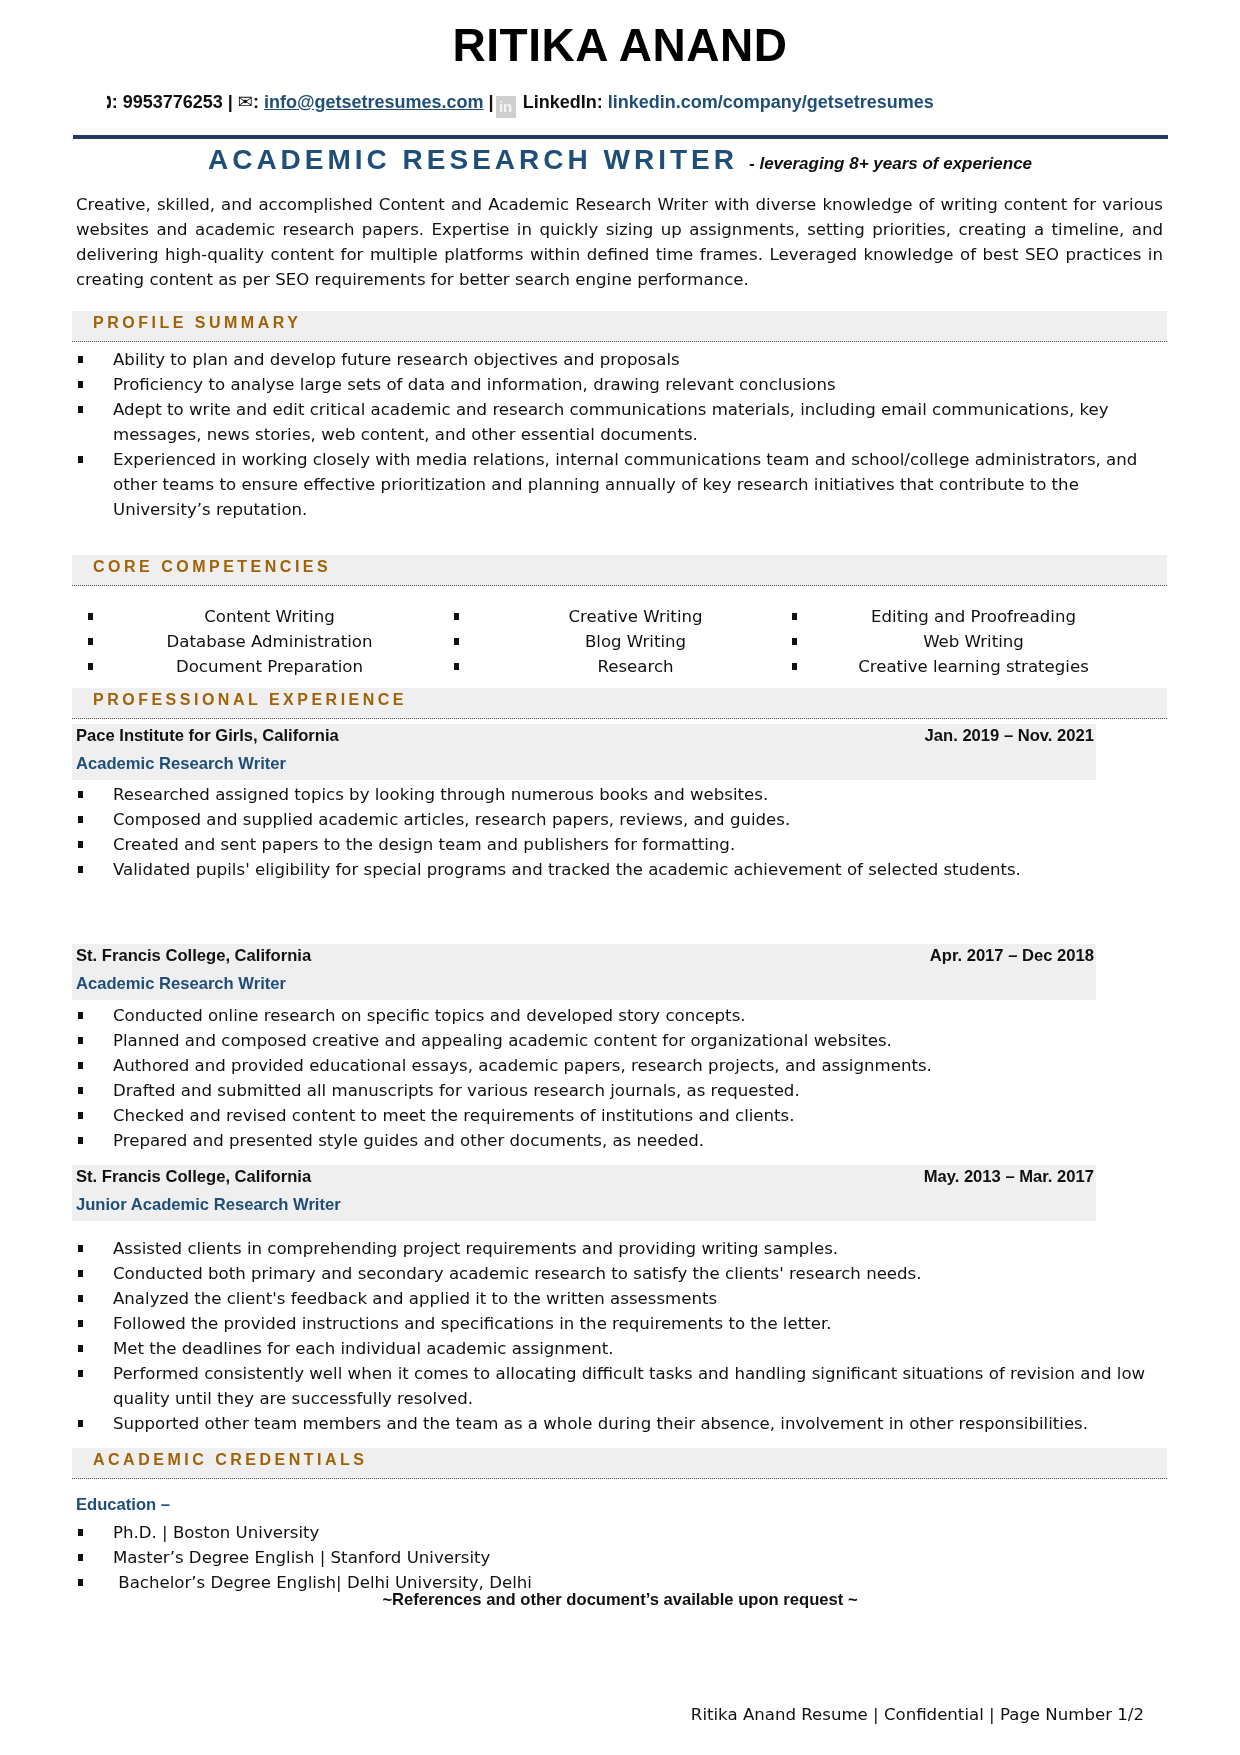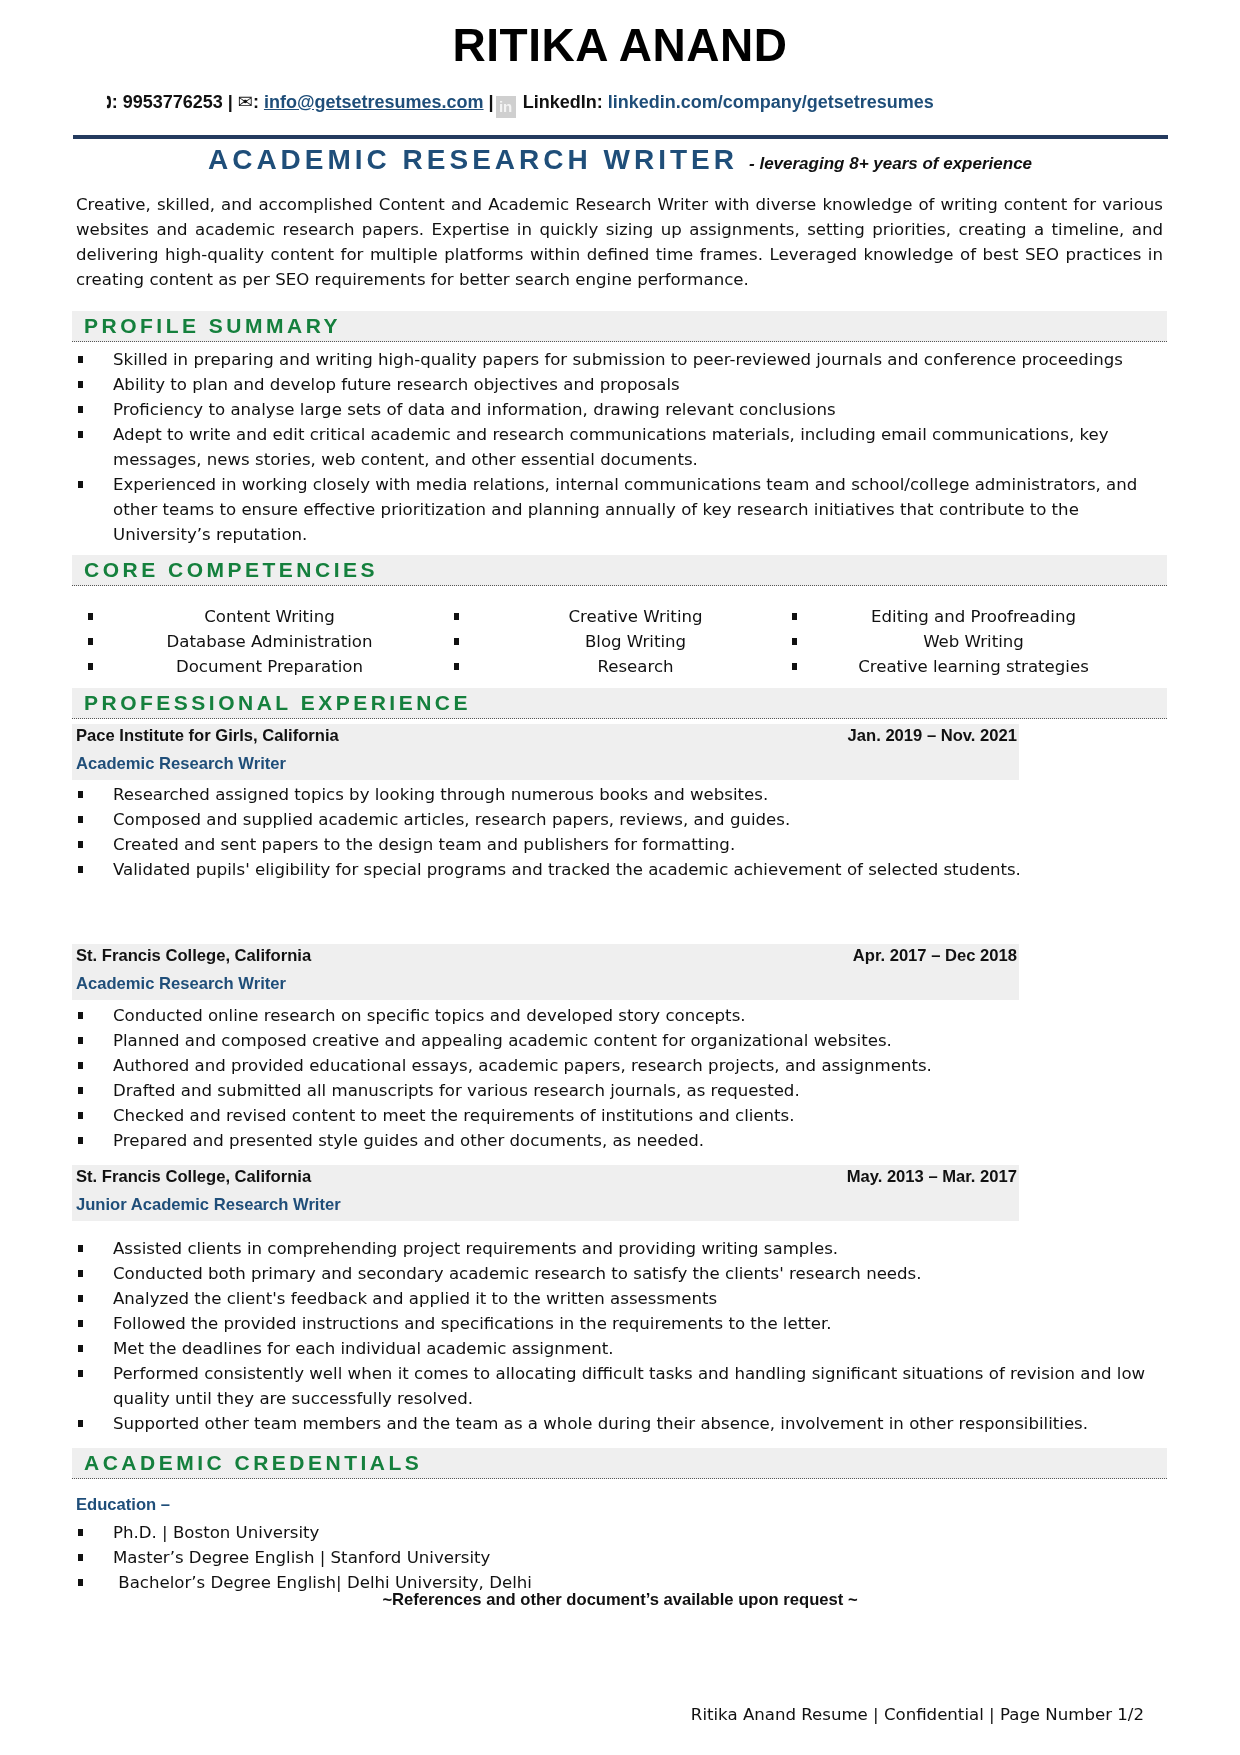--- a/index.html
+++ b/index.html
@@ -47,42 +47,42 @@
   .summary {
     position: absolute; left: 76px; top: 192px; width: 1087px;
     font-size: 16.6px; line-height: 25px; text-align: justify; color: #111;
   }
 
   .section-head {
     position: absolute; left: 72px; width: 1095px; height: 30px;
     background: #efefef; border-bottom: 1px dotted #555;
   }
   .section-head span {
-    position: absolute; left: 12px; top: 3px;
-    font-family: "Liberation Sans", sans-serif; font-weight: bold; font-size: 21px;
-    letter-spacing: 3.5px; color: #15803d;
+    position: absolute; left: 21px; top: 3px;
+    font-family: "Liberation Sans", sans-serif; font-weight: bold; font-size: 16px;
+    letter-spacing: 3.5px; color: #a16207;
   }
 
   ul.bullets { list-style: none; margin: 0; padding: 0; position: absolute; left: 76px; width: 1090px; }
   ul.bullets li {
     position: relative; padding-left: 37px; font-size: 16.6px; line-height: 25px; color: #111;
   }
   ul.bullets li::before {
     content: ""; position: absolute; left: 2px; top: 9px; width: 5px; height: 7px; background: #111;
   }
 
   .comp-col { position: absolute; top: 604px; width: 330px; text-align: center; }
   .comp-col ul { list-style: none; margin: 0; padding: 0; }
   .comp-col li { position: relative; padding-left: 37px; font-size: 16.6px; line-height: 25px; }
   .comp-col li::before {
     content: ""; position: absolute; left: 2px; top: 9px; width: 5px; height: 7px; background: #111;
   }
 
   .job-head {
-    position: absolute; left: 72px; width: 947px; height: 56px; background: #efefef;
+    position: absolute; left: 72px; width: 1024px; height: 56px; background: #efefef;
   }
   .job-org {
     position: absolute; left: 4px; top: 2px; font-weight: bold; font-size: 16.6px;
     font-family: "Liberation Sans", sans-serif; color: #111;
   }
   .job-date {
     position: absolute; right: 2px; top: 2px; font-weight: bold; font-size: 16.6px;
     font-family: "Liberation Sans", sans-serif; color: #111;
   }
   .job-role {
@@ -127,21 +127,20 @@
     <span class="role-title">ACADEMIC RESEARCH WRITER</span>
     <span class="role-sub">- leveraging 8+ years of experience</span>
   </div>
 
   <div class="summary">Creative, skilled, and accomplished Content and Academic Research Writer with diverse knowledge of writing content for various websites and academic research papers. Expertise in quickly sizing up assignments, setting priorities, creating a timeline, and delivering high-quality content for multiple platforms within defined time frames. Leveraged knowledge of best SEO practices in creating content as per SEO requirements for better search engine performance.</div>
 
   <div class="section-head" style="top:311px;">
     <span>PROFILE SUMMARY</span>
   </div>
   <ul class="bullets" style="top:347px;">
-    <li>Skilled in preparing and writing high-quality papers for submission to peer-reviewed journals and conference proceedings</li>
     <li>Ability to plan and develop future research objectives and proposals</li>
     <li>Proficiency to analyse large sets of data and information, drawing relevant conclusions</li>
     <li>Adept to write and edit critical academic and research communications materials, including email communications, key messages, news stories, web content, and other essential documents.</li>
     <li>Experienced in working closely with media relations, internal communications team and school/college administrators, and other teams to ensure effective prioritization and planning annually of key research initiatives that contribute to the University’s reputation.</li>
   </ul>
 
   <div class="section-head" style="top:555px;">
     <span>CORE COMPETENCIES</span>
   </div>
   <div class="comp-col" style="left:86px;">

